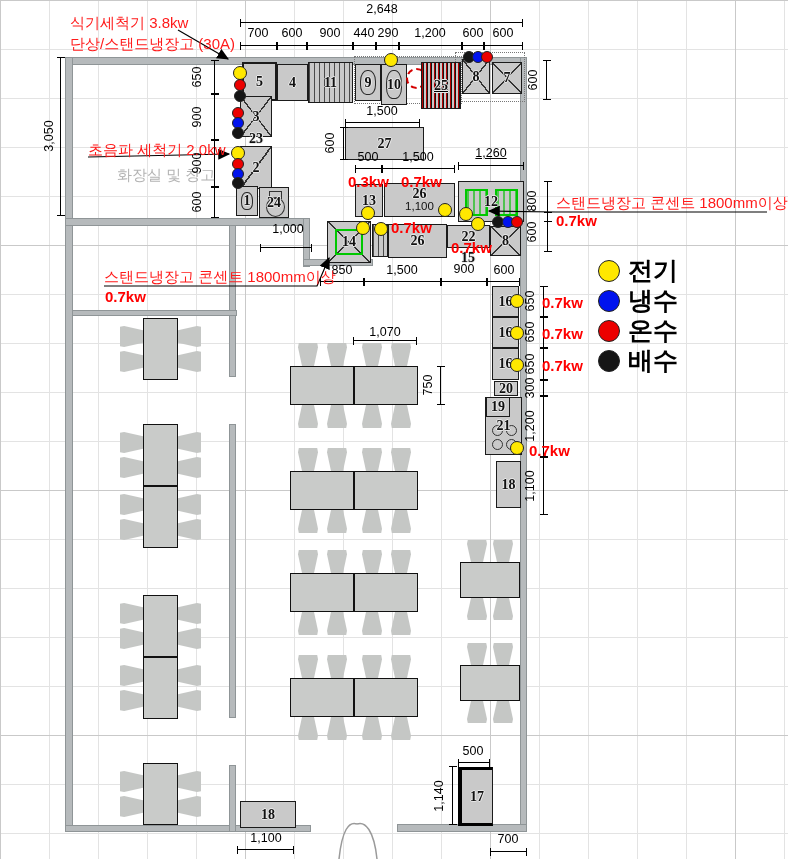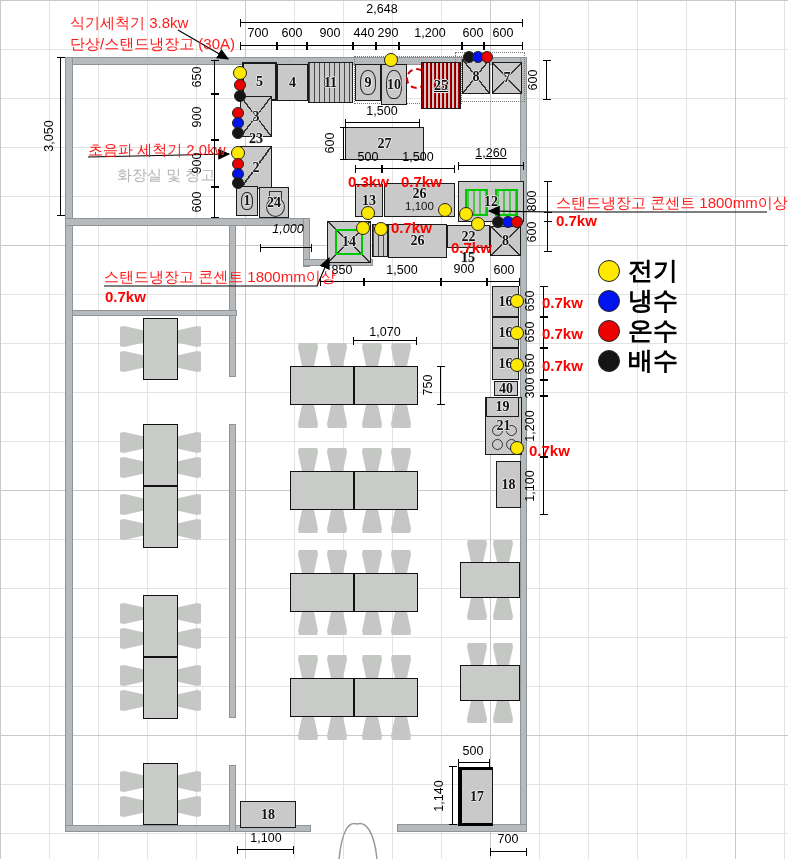--- a/index.html
+++ b/index.html
@@ -241,30 +241,30 @@
     <div class="eq p-plain" style="left: 492px; top: 286px; width: 27px; height: 31px;">
       <span class="lb">16</span>
     </div>
     <div class="eq p-plain" style="left: 492px; top: 317px; width: 27px; height: 31px;">
       <span class="lb">16</span>
     </div>
     <div class="eq p-plain" style="left: 492px; top: 348px; width: 27px; height: 32px;">
       <span class="lb">16</span>
     </div>
     <div class="eq p-plain" style="left: 494px; top: 381px; width: 24px; height: 15px;">
-      <span class="lb">40</span>
+      <span class="lb">20</span>
     </div>
     <div class="eq p-burners" style="left: 485px; top: 397px; width: 37px; height: 58px;">
       <div class="burner" style="left: 6px; top: 27px;"></div>
       <div class="burner" style="left: 20px; top: 27px;"></div>
       <div class="burner" style="left: 6px; top: 41px;"></div>
       <div class="burner" style="left: 20px; top: 41px;"></div>
       <span class="lb">21</span>
     </div>
-    <div class="eq p-plain" style="left: 486px; top: 397px; width: 33px; height: 20px;">
+    <div class="eq p-plain" style="left: 486px; top: 397px; width: 24px; height: 20px;">
       <span class="lb">19</span>
     </div>
     <div class="eq p-plain" style="left: 496px; top: 461px; width: 25px; height: 47px;">
       <span class="lb">18</span>
     </div>
     <div class="eq p-plain" style="left: 240px; top: 801px; width: 56px; height: 27px;">
       <span class="lb">18</span>
     </div>
     <div class="eq p-seventeen" style="left: 458px; top: 767px; width: 35px; height: 59px;">
       <span class="lb">17</span>
@@ -289,21 +289,21 @@
     <div class="dimtext" style="left: 503px; top: 26px;">600</div>
     <div class="dimline-h" style="left: 345px; top: 122px; width: 75px; height: 0px;"></div>
     <div class="dimtext" style="left: 382px; top: 104px;">1,500</div>
     <div class="dimline-h" style="left: 355px; top: 168px; width: 27px; height: 0px;"></div>
     <div class="dimtext" style="left: 368px; top: 150px;">500</div>
     <div class="dimline-h" style="left: 382px; top: 168px; width: 73px; height: 0px;"></div>
     <div class="dimtext" style="left: 418px; top: 150px;">1,500</div>
     <div class="dimline-h" style="left: 458px; top: 165px; width: 66px; height: 0px;"></div>
     <div class="dimtext" style="left: 491px; top: 146px; text-decoration: underline;">1,260</div>
     <div class="dimline-h" style="left: 260px; top: 247px; width: 52px; height: 0px;"></div>
-    <div class="dimtext" style="left: 288px; top: 222px; font-style: italic;">1,000</div>
+    <div class="dimtext" style="left: 288px; top: 222px;">1,000</div>
     <div class="dimline-h" style="left: 320px; top: 281px; width: 44px; height: 0px;"></div>
     <div class="dimtext" style="left: 342px; top: 263px;">850</div>
     <div class="dimline-h" style="left: 364px; top: 281px; width: 77px; height: 0px;"></div>
     <div class="dimtext" style="left: 402px; top: 263px;">1,500</div>
     <div class="dimline-h" style="left: 441px; top: 281px; width: 46px; height: 0px;"></div>
     <div class="dimtext" style="left: 464px; top: 262px;">900</div>
     <div class="dimline-h" style="left: 487px; top: 281px; width: 33px; height: 0px;"></div>
     <div class="dimtext" style="left: 504px; top: 263px;">600</div>
     <div class="dimline-h" style="left: 353px; top: 340px; width: 64px; height: 0px;"></div>
     <div class="dimtext" style="left: 385px; top: 325px;">1,070</div>

